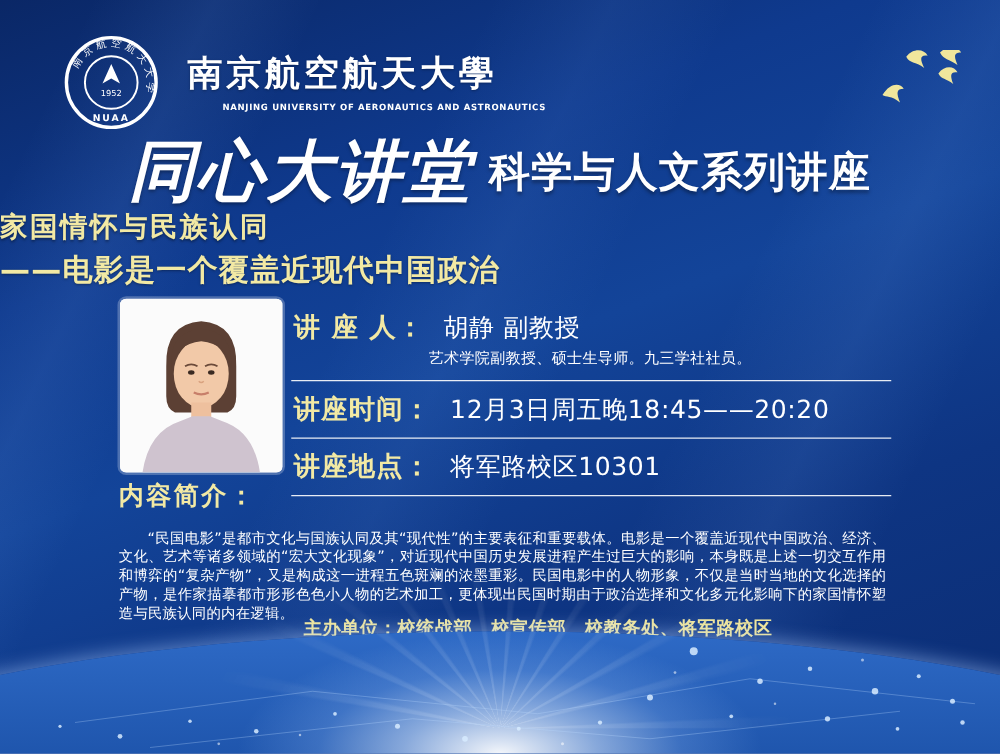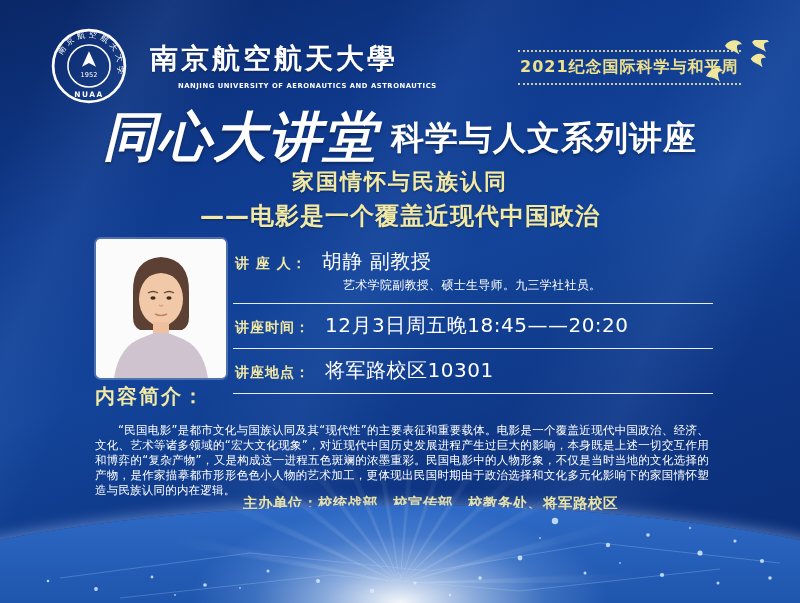--- a/index.html
+++ b/index.html
@@ -26,31 +26,31 @@
   .badge{position:absolute; left:518px; top:50px; padding:5px 2px; color:#eee08c;
     font-size:16px; font-weight:bold; letter-spacing:1px;
     border-top:2px dotted rgba(240,230,160,.85); border-bottom:2px dotted rgba(240,230,160,.85);}
   .doves{position:absolute; left:698px; top:40px; width:72px; height:52px;}
   
   .title-row{position:absolute; left:0; top:102px; width:100%; text-align:center; white-space:nowrap;}
   .title-callig{font-family:"DejaVu Serif","Liberation Serif",serif; font-style:italic; font-weight:bold;
     font-size:53px; letter-spacing:2px; vertical-align:middle; text-shadow:0 2px 3px rgba(0,0,0,.35);}
   .title-series{font-size:33px; font-weight:bold; letter-spacing:1px; vertical-align:middle;
     margin-left:8px; text-shadow:0 2px 3px rgba(0,0,0,.35);}
-  .subtitle{position:absolute; left:0; top:167px; width:100%; text-align:center; color:#f2e9a4;
+  .subtitle{position:absolute; left:0; top:167px; width:100%; color:#f2e9a4;
     font-weight:bold; text-shadow:0 1px 2px rgba(0,0,0,.35);}
   .subtitle .l1{font-size:22px; letter-spacing:2px;}
   .subtitle .l2{font-size:24px; letter-spacing:1px; margin-top:3px;}
   
   .photo{position:absolute; left:96px; top:239px; width:130px; height:139px;
     background:#fbfbfb; border-radius:5px; overflow:hidden; box-shadow:0 0 0 2px rgba(255,255,255,.25);}
   .info{position:absolute; left:233px; top:238px; width:480px;}
   .info-row{border-bottom:1px solid rgba(255,255,255,.9); padding:8px 0 9px 2px;}
   .info-row.first{padding-top:10px;}
-  .lbl{color:#f2e9a4; font-weight:bold; font-size:14px; letter-spacing:1px;}
+  .lbl{color:#f2e9a4; font-weight:bold; font-size:21px; letter-spacing:1px;}
   .val{color:#fff; font-size:20px; margin-left:10px; letter-spacing:.5px;}
   .bio{color:#fff; font-size:12px; margin:2px 0 0 108px; letter-spacing:.3px;}
   
   .abs-head{position:absolute; left:95px; top:383px; color:#f2e9a4; font-size:20px;
     font-weight:bold; letter-spacing:2px;}
   .abs-body{position:absolute; left:95px; top:423px; width:614px; color:#fff;
     font-size:11.5px; line-height:14.9px; text-align:justify; text-indent:2em; letter-spacing:.2px;}
   
   .orgs{position:absolute; left:243px; top:493px; color:#f0e69c; font-weight:bold;
     font-size:14.5px; letter-spacing:.5px; line-height:21px;}
@@ -90,21 +90,20 @@
       <text x="50" y="64" text-anchor="middle" font-size="8.5" fill="#ffffff">1952</text>
       <text x="50" y="90" text-anchor="middle" font-size="9.5" font-weight="bold" fill="#ffffff" letter-spacing="2">NUAA</text>
     </svg>
   </div>
 
   <div class="uni-names">
     <div class="uni-cn">南京航空航天大學</div>
     <div class="uni-en">NANJING UNIVERSITY OF AERONAUTICS AND ASTRONAUTICS</div>
   </div>
 
-  <div class="badge">2021纪念国际科学与和平周</div>
   <div class="doves">
     <svg viewBox="0 0 72 52" width="72" height="52">
       <g fill="#f0e69c">
         <path d="M8 36 C14 26 22 26 25 31 C19 31 19 34 22 42 C15 36 11 38 8 36 Z"></path>
         <path d="M30 6 C36 -2 46 -1 49 5 C42 4 42 8 46 16 C38 10 33 12 30 6 Z" transform="scale(0.9)"></path>
         <path d="M48 20 C54 12 63 13 66 19 C59 18 59 22 62 30 C55 24 51 26 48 20 Z" transform="scale(0.85) translate(14,2)"></path>
         <path d="M54 2 C60 -4 68 -3 71 2 C65 2 65 5 68 12 C61 7 57 8 54 2 Z"></path>
       </g>
     </svg>
   </div>

